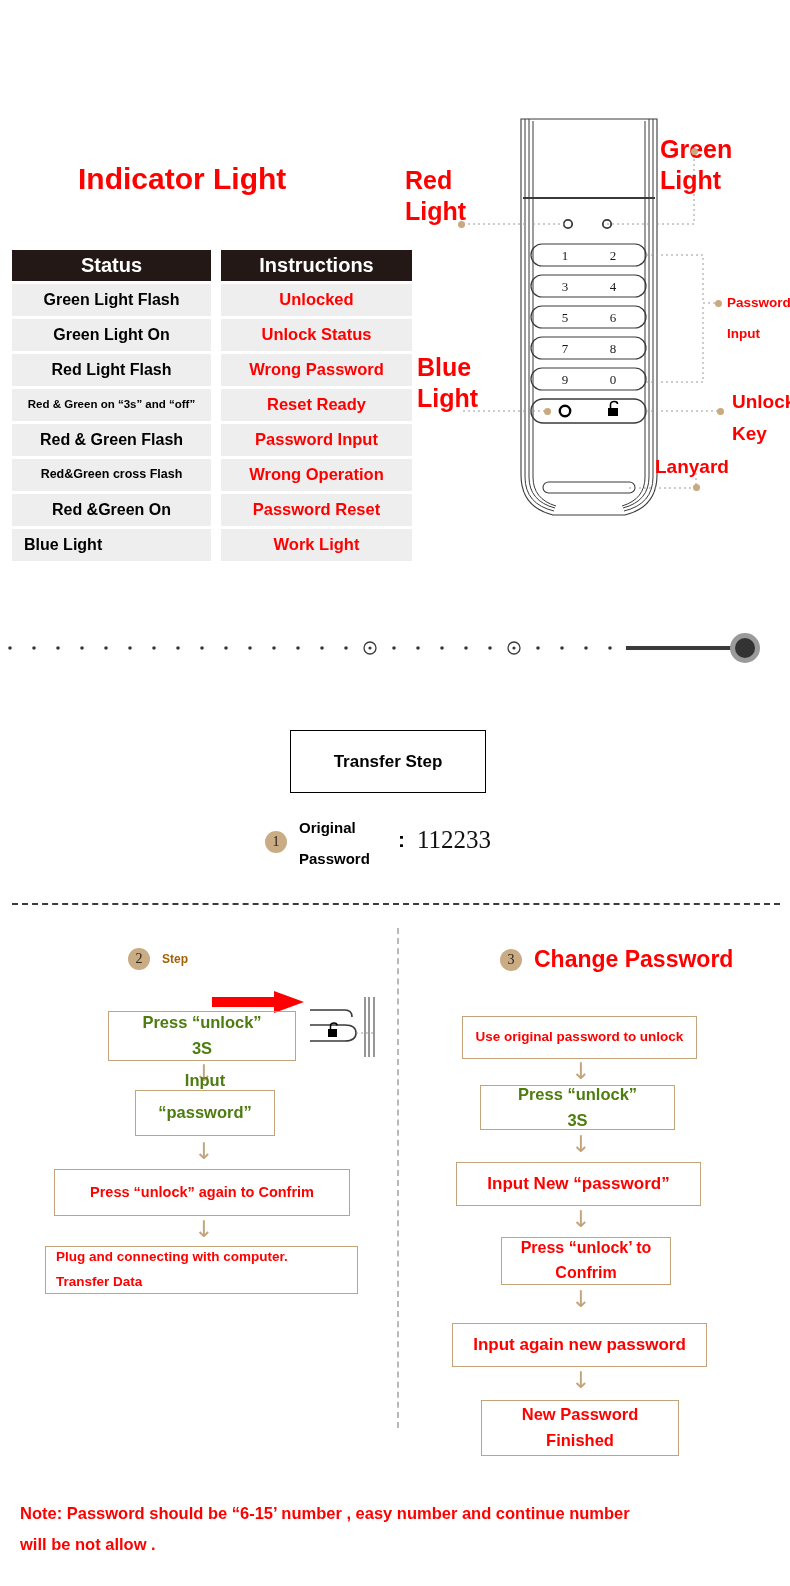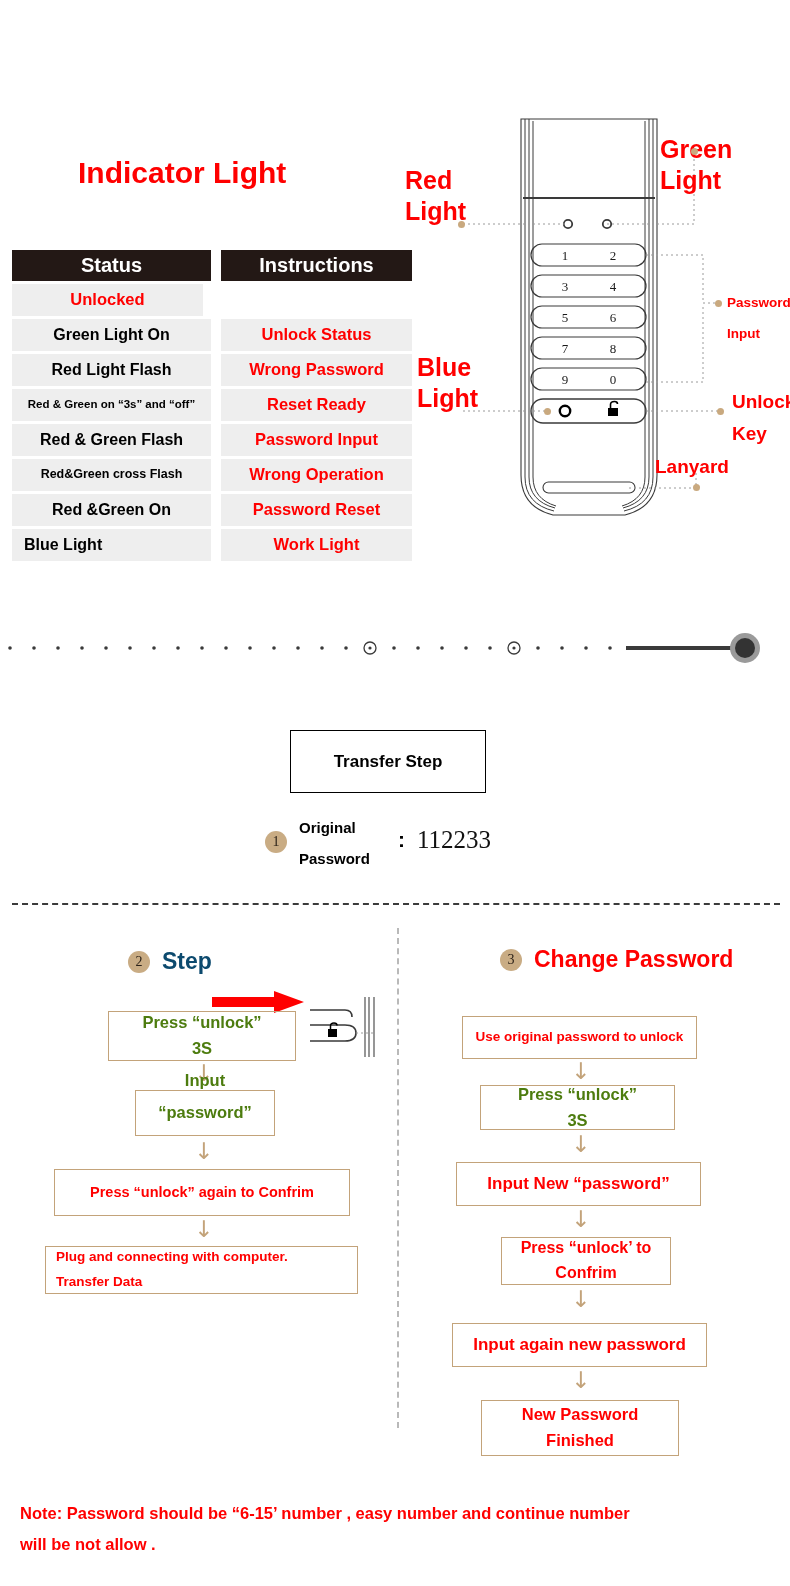--- a/index.html
+++ b/index.html
@@ -5,21 +5,21 @@
   html,body{margin:0;padding:0;background:#ffffff;}
   body{
     width:790px;height:1586px;position:relative;overflow:hidden;
     font-family:"Liberation Sans", sans-serif;
     -webkit-font-smoothing:none;
   }
   .abs{position:absolute;}
 
   
   #title{
-    left:78px; top:156px; width:340px;
+    left:78px; top:162px; width:340px;
     font-size:30px; font-weight:bold; color:#ff0000;
     letter-spacing:0px; white-space:nowrap;
   }
 
   
   #tbl{left:12px; top:250px; width:400px;}
   .trow{display:flex; gap:10px; margin-bottom:3px;}
   .cellA{width:199px;}
   .cellB{width:191px;}
   .hdr{
@@ -72,21 +72,21 @@
   #hrule{left:12px; top:903px; width:768px; height:0;
     border-top:2px dashed #3b3b3b;}
   
   #vrule{left:397px; top:928px; width:0; height:500px;
     border-left:2px dashed #b9b9b9;}
 
   
   .colhdr{position:absolute;display:flex;align-items:center;gap:12px;}
   .colhdr .t{font-weight:bold;}
   #lhdr{left:128px; top:948px;}
-  #lhdr .t{font-size:23px;color:#0c4a6e;}
+  #lhdr .t{font-size:12px;color:#a16207;}
   #rhdr{left:500px; top:946px;}
   #rhdr .t{font-size:23px;color:#ff0000;}
 
   .fbox{
     position:absolute;border:1.5px solid #c3a37a;box-sizing:border-box;
     display:flex;flex-direction:column;align-items:center;justify-content:center;
     text-align:center;font-weight:bold;line-height:1.55;
   }
   .fbox.blk{color:#4d7c0f;}
   .fbox.red{color:#ff0000;}
@@ -109,20 +109,23 @@
   <div class="trow">
     <div class="cellA">
         <div class="hdr">Status</div>
       </div>
     <div class="cellB">
         <div class="hdr">Instructions</div>
       </div>
   </div>
 
   <div class="trow">
+    <div class="cellA">
+        <div class="cell">Green Light Flash</div>
+      </div>
     <div class="cellB">
         <div class="cell">Unlocked</div>
       </div>
   </div>
   <div class="trow">
     <div class="cellA">
         <div class="cell">Green Light On</div>
       </div>
     <div class="cellB">
         <div class="cell">Unlock Status</div>

